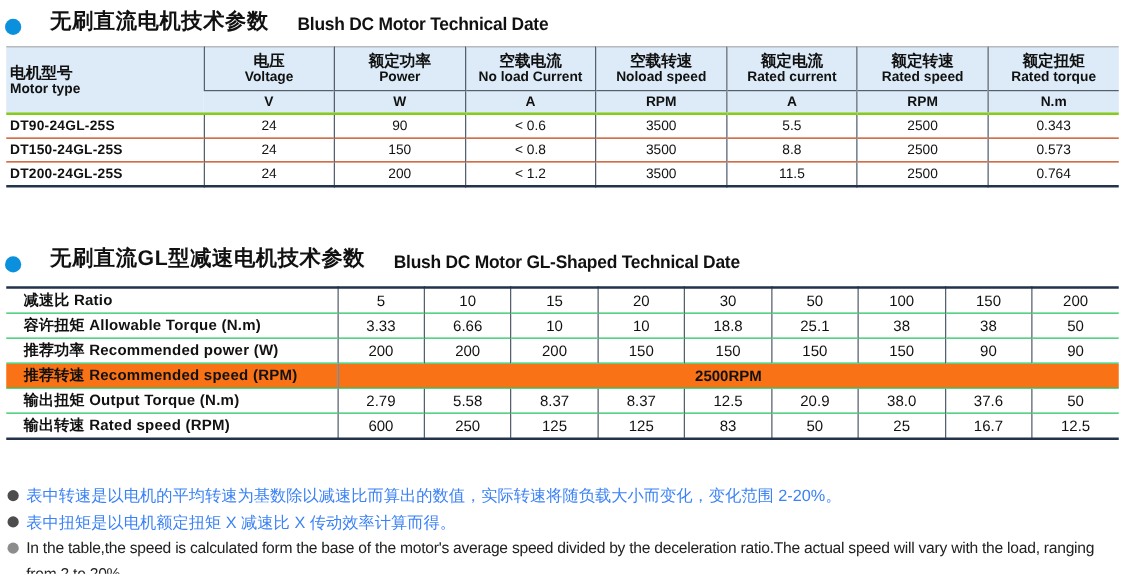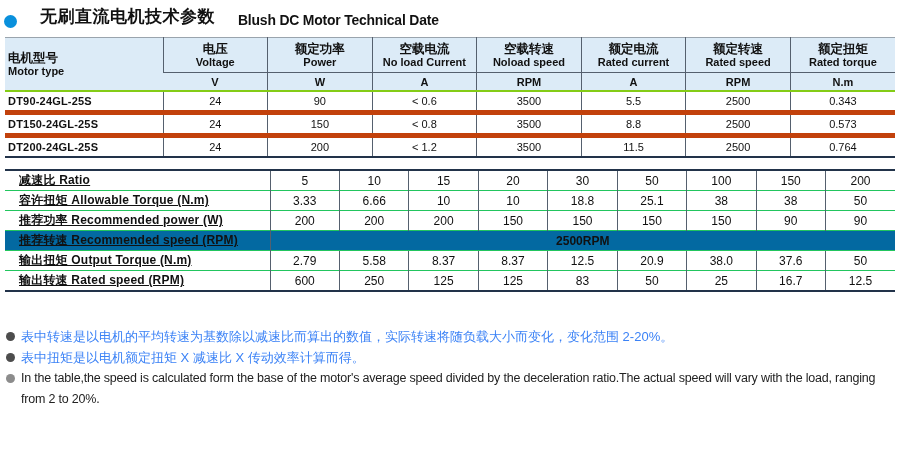--- a/index.html
+++ b/index.html
@@ -18,32 +18,32 @@
 
   
   .t1{margin-top:9px;border-top:1px solid #9aa4ad;border-bottom:2px solid #22334a;font-size:11px;}
   .t1 th,.t1 td{border-left:1px solid #55606e;text-align:center;vertical-align:middle;}
   .t1 th:first-child,.t1 td:first-child{border-left:none;}
   .t1 thead th{background:#dcebf7;font-weight:bold;}
   .t1 tr.hdr th{height:34px;}
   .t1 tr.hdr .cn{display:block;font-size:12.5px;line-height:14px;}
   .t1 tr.hdr .en{display:block;font-size:11px;line-height:12px;}
   .t1 tr.units th{height:17px;border-top:1px solid #55606e;font-weight:bold;font-size:11px;}
-  .t1 tbody tr td{height:18px;border-top:5px solid #c2410c;}
+  .t1 tbody tr td{height:18px;border-top:1px solid #c2410c;}
   .t1 tbody tr:first-child td{border-top:2px solid #84cc16;}
   .t1 .first{text-align:left;}
   .t1 tbody td.first{font-weight:bold;font-size:11px;letter-spacing:0.2px;}
 
   
   .t2{margin-top:11px;border-top:2px solid #22334a;border-bottom:2px solid #22334a;font-size:12px;}
   .t2 td{border-left:1px solid #55606e;border-top:1px solid #22c55e;height:19px;text-align:center;vertical-align:middle;}
-  .t2 td:first-child{border-left:none;text-decoration:underline;}
+  .t2 td:first-child{border-left:none;}
   .t2 tr:first-child td{border-top:none;}
   .t2 td.lbl{text-align:left;padding-left:14px;font-weight:bold;font-size:12px;letter-spacing:0.2px;}
-  .t2 tr.blue td{background:#0369a1;}
+  .t2 tr.blue td{background:#f97316;}
   .t2 td.merged{font-weight:bold;}
 
   
   .notes{margin:34px 0 0 6px;}
   .note{display:flex;align-items:flex-start;gap:6px;line-height:21px;}
   .note .bullet{width:9px;height:9px;border-radius:50%;margin-top:6px;flex:0 0 auto;}
   .note.cn .bullet{background:#4d4d4d;}
   .note.en .bullet{background:#8c8c8c;}
   .note.cn .note-text{font-size:13px;color:#3b82f6;}
   .note.en .note-text{font-size:12.5px;color:#222;letter-spacing:-0.2px;}
@@ -142,20 +142,25 @@
         <td>200</td>
         <td>&lt; 1.2</td>
         <td>3500</td>
         <td>11.5</td>
         <td>2500</td>
         <td>0.764</td>
       </tr>
     </tbody>
   </table>
 
+  <div class="sec-title" style="margin-top:40px;">
+    <span class="dot"></span>
+    <span class="cn">无刷直流GL型减速电机技术参数</span>
+    <span class="en">Blush DC Motor GL-Shaped  Technical Date</span>
+  </div>
 
   <table class="t2">
     <colgroup>
       <col style="width:265px">
         <col>
         <col>
         <col>
         <col>
         <col>
         <col>

